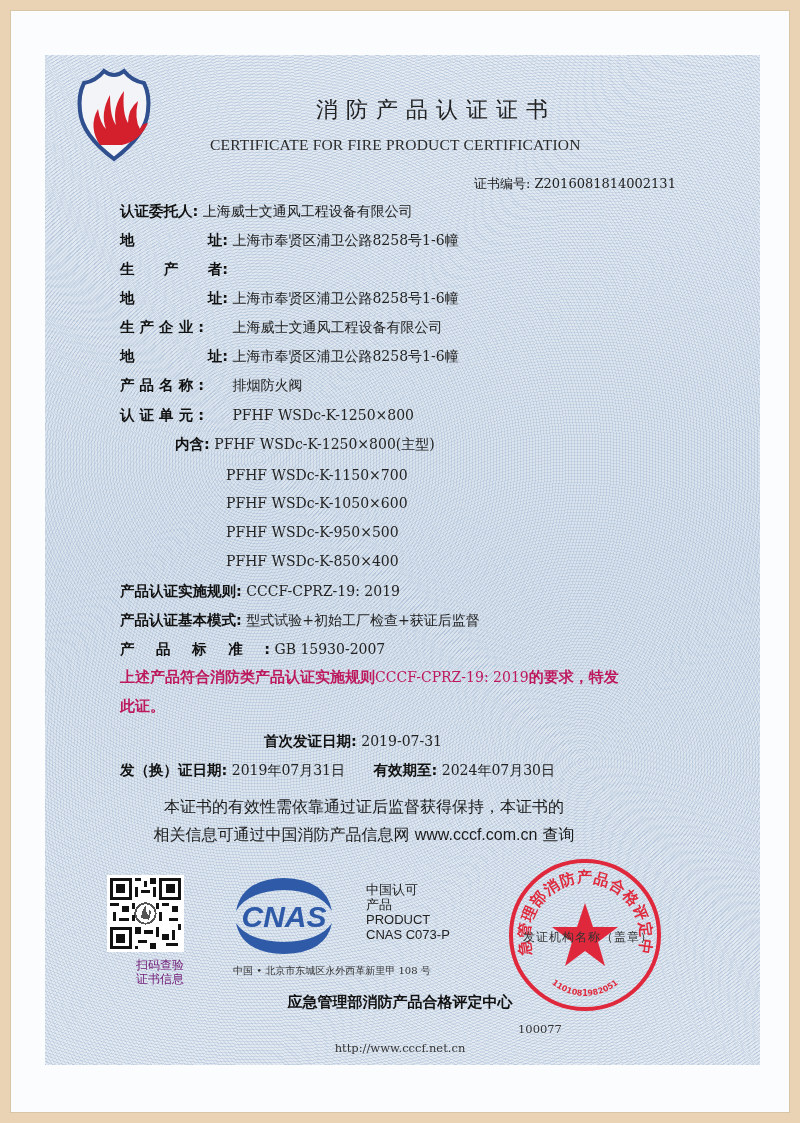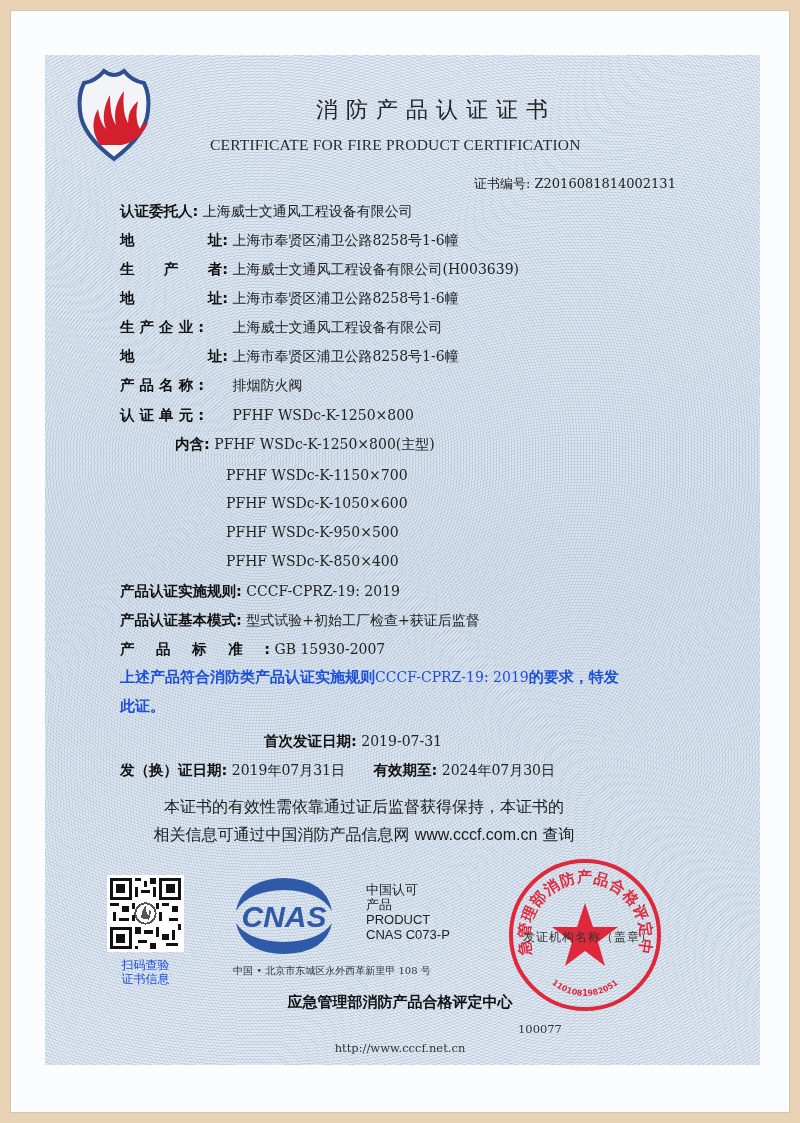--- a/index.html
+++ b/index.html
@@ -30,29 +30,29 @@
   .title-en { left: 210px; top: 136px; font-family: Liberation Serif, serif; font-size: 15.5px; color: #2a2a2a; letter-spacing: 0.2px; }
   .cert-no { left: 474px; top: 175px; font-size: 13px; color: #222; }
 
   
   .row { position: absolute; left: 120px; font-size: 14px; line-height: 20px; }
   .lbl { font-family: "DejaVu Sans", sans-serif; font-weight: bold; font-size: 14.5px; color: #111; display: inline-block; }
   .val { color: #222; font-size: 14px; }
   .lbl-5 { width: 108px; display: inline-flex; justify-content: space-between; }
   .sub { position: absolute; left: 226px; font-size: 14px; color: #222; }
 
-  .stmt { position: absolute; left: 120px; font-family: "DejaVu Sans", sans-serif; font-weight: bold; font-size: 15px; color: #1d4ed8; }
+  .stmt { position: absolute; left: 120px; font-family: "DejaVu Sans", sans-serif; font-weight: bold; font-size: 15px; color: #be185d; }
   .stmt .mono { font-family: "DejaVu Serif", serif; font-weight: normal; font-size: 14px; }
 
   .notice { position: absolute; left: 0; width: 728px; text-align: center; font-family: "DejaVu Sans", sans-serif; font-size: 16px; color: #1a1a1a; }
   .notice .url { font-family: "Liberation Sans", sans-serif; }
 
   
   .qr { left: 107px; top: 875px; width: 77px; height: 77px; background: #fff; }
-  .qr-cap { left: 107px; top: 958px; width: 77px; font-size: 12px; line-height: 14px; text-align: center; color: #1d4ed8; white-space: normal; }
+  .qr-cap { left: 107px; top: 958px; width: 77px; font-size: 12px; line-height: 14px; text-align: right; color: #701a75; white-space: normal; }
   .cnas { left: 228px; top: 875px; width: 112px; height: 82px; }
   .cnas-text { left: 366px; top: 882px; font-family: "Liberation Sans", sans-serif; font-size: 13px; line-height: 15px; color: #222; white-space: normal; }
   .cnas-text div { white-space: nowrap; }
   .seal { left: 505px; top: 855px; width: 160px; height: 160px; }
   .seal-overlay { left: 523px; top: 929px; font-size: 12px; color: #333; letter-spacing: 1px; }
   .issuer { left: 0; width: 800px; top: 993px; text-align: center; font-family: "DejaVu Sans", sans-serif; font-weight: bold; font-size: 15px; color: #111; }
   .issuer-addr { left: 233px; top: 964px; font-size: 10px; color: #333; }
   .issuer-zip { left: 518px; top: 1022px; font-size: 11.5px; color: #333; }
   .issuer-url { left: 0; width: 800px; top: 1041px; text-align: center; font-size: 11.5px; color: #333; }
 </style>
@@ -83,21 +83,20 @@
       <span>址:</span>
     </span>
   <span class="val">上海市奉贤区浦卫公路8258号1-6幢</span>
 </div>
 <div class="row" style="top:259px">
   <span class="lbl lbl-5">
       <span>生</span>
       <span>产</span>
       <span>者:</span>
     </span>
-  <span class="val">上海威士文通风工程设备有限公司(H003639)</span>
 </div>
 <div class="row" style="top:288px">
   <span class="lbl lbl-5">
       <span>地</span>
       <span>址:</span>
     </span>
   <span class="val">上海市奉贤区浦卫公路8258号1-6幢</span>
 </div>
 <div class="row" style="top:317px">
   <span class="lbl" style="width:108px">生 产 企 业 :</span>

